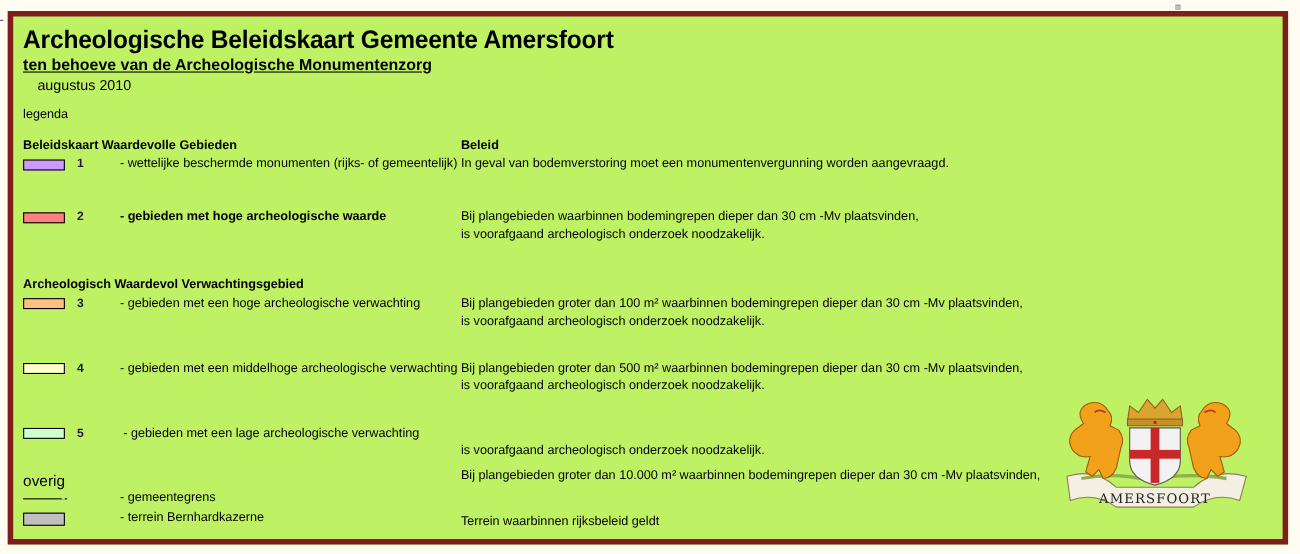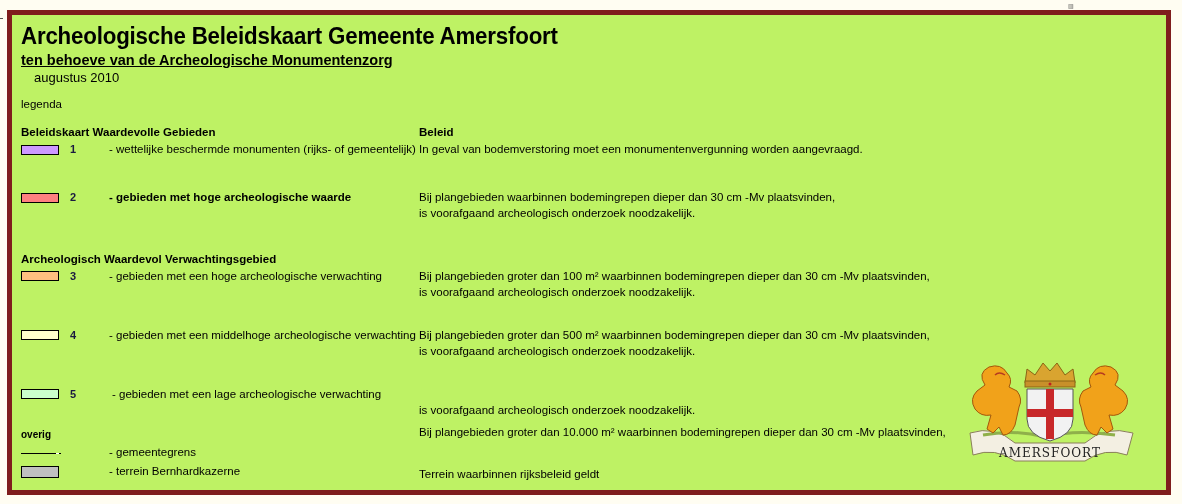--- a/index.html
+++ b/index.html
@@ -13,21 +13,21 @@
     position: absolute; left: 7px; top: 10px; width: 1164px; height: 485px;
     border: 5px solid #7f1d1d; background: #bef264; box-sizing: border-box;
   }
   .abs { position: absolute; white-space: nowrap; }
   .title { left: 9px; top: 8px; font-size: 23px; font-weight: bold; letter-spacing: -0.2px; transform: scaleX(0.97); transform-origin: left; }
   .subtitle { left: 9px; top: 37px; font-size: 14.5px; font-weight: bold; text-decoration: underline; }
   .date { left: 22px; top: 55px; font-size: 13px; }
   .legenda { left: 9px; top: 83px; font-size: 11.5px; }
   .section-head { font-size: 11.5px; font-weight: bold; }
   .text { font-size: 11.5px; line-height: 16px; }
-  .small-bold { font-size: 10px; font-weight: bold; }
+  .small-bold { font-size: 14px; font-weight: normal; }
   .swatch { position: absolute; width: 38px; height: 10px; border: 1px solid #000; box-sizing: border-box; }
   .num { position: absolute; font-size: 11px; font-weight: bold; color: #1a1a40; }
   .dashline { position: absolute; width: 40px; height: 0; border-top: 1.5px solid #000; }
   .dashline::after { content: ""; position: absolute; right: 2px; top: -1.5px; width: 3px; height: 1.5px; background: #fffffe; }
   .crest { position: absolute; left: 955px; top: 355px; width: 190px; height: 110px; }
 </style>
 </head>
 <body>
 
 <div class="tick"></div>

